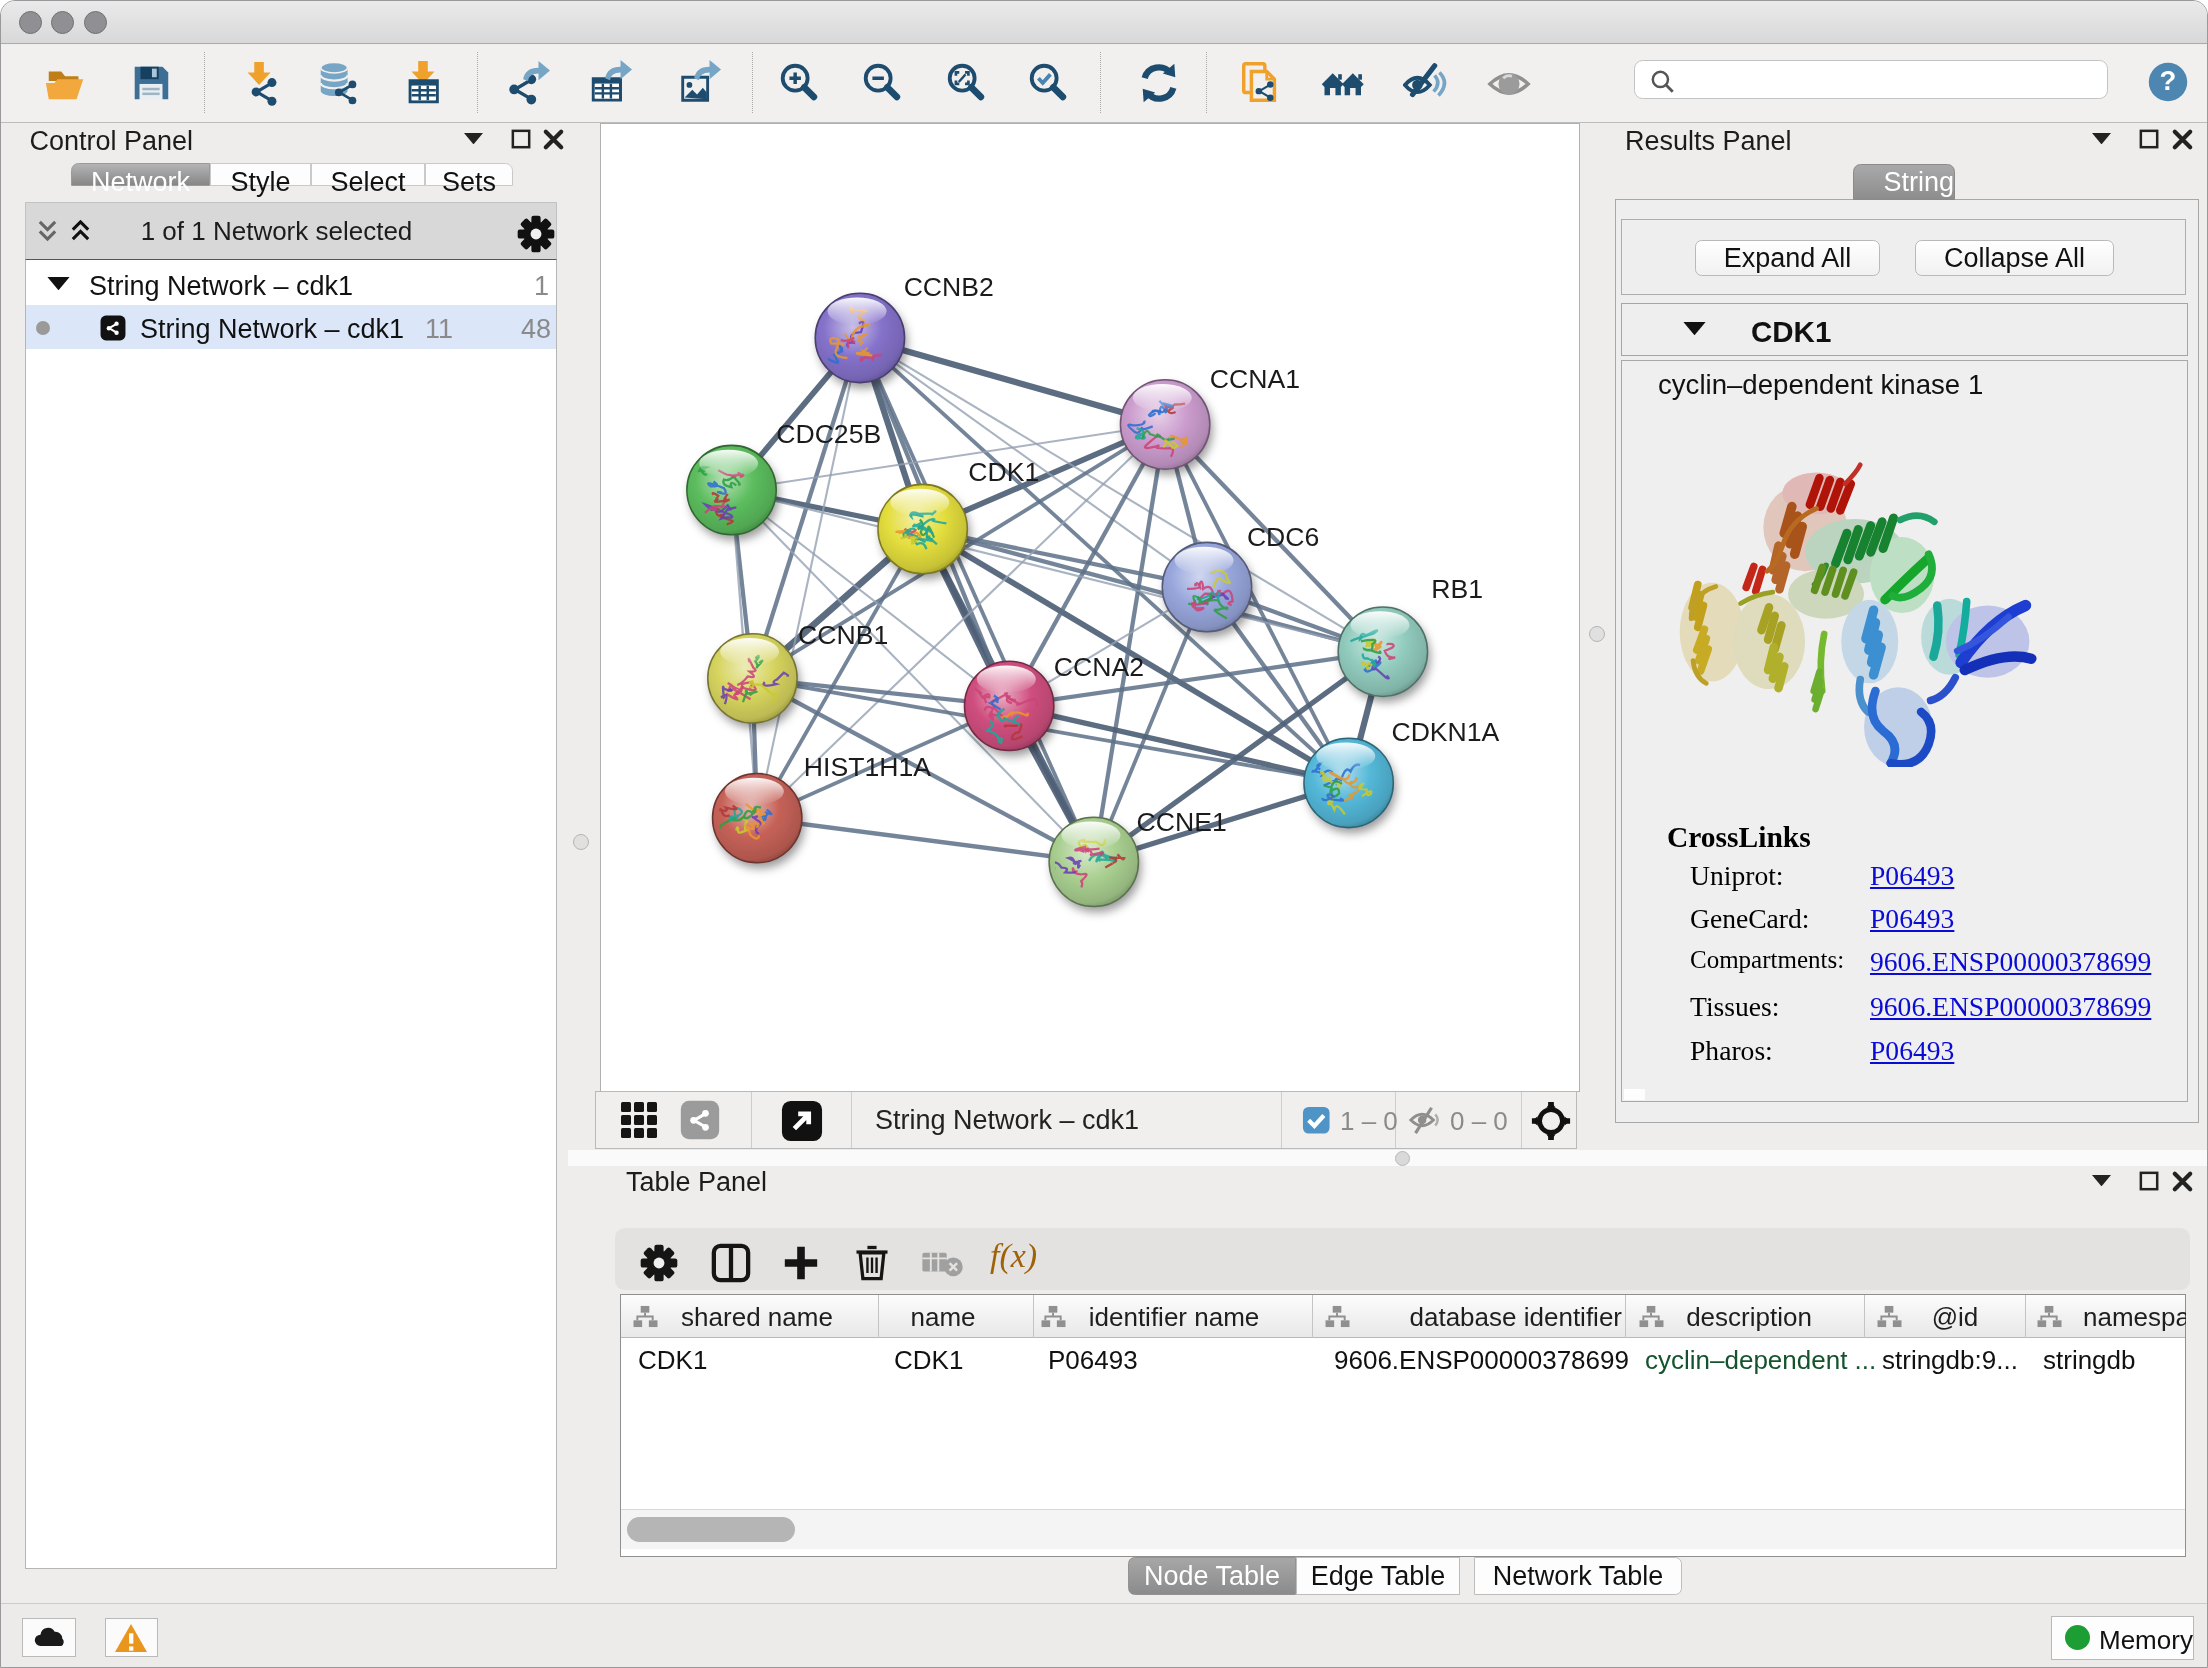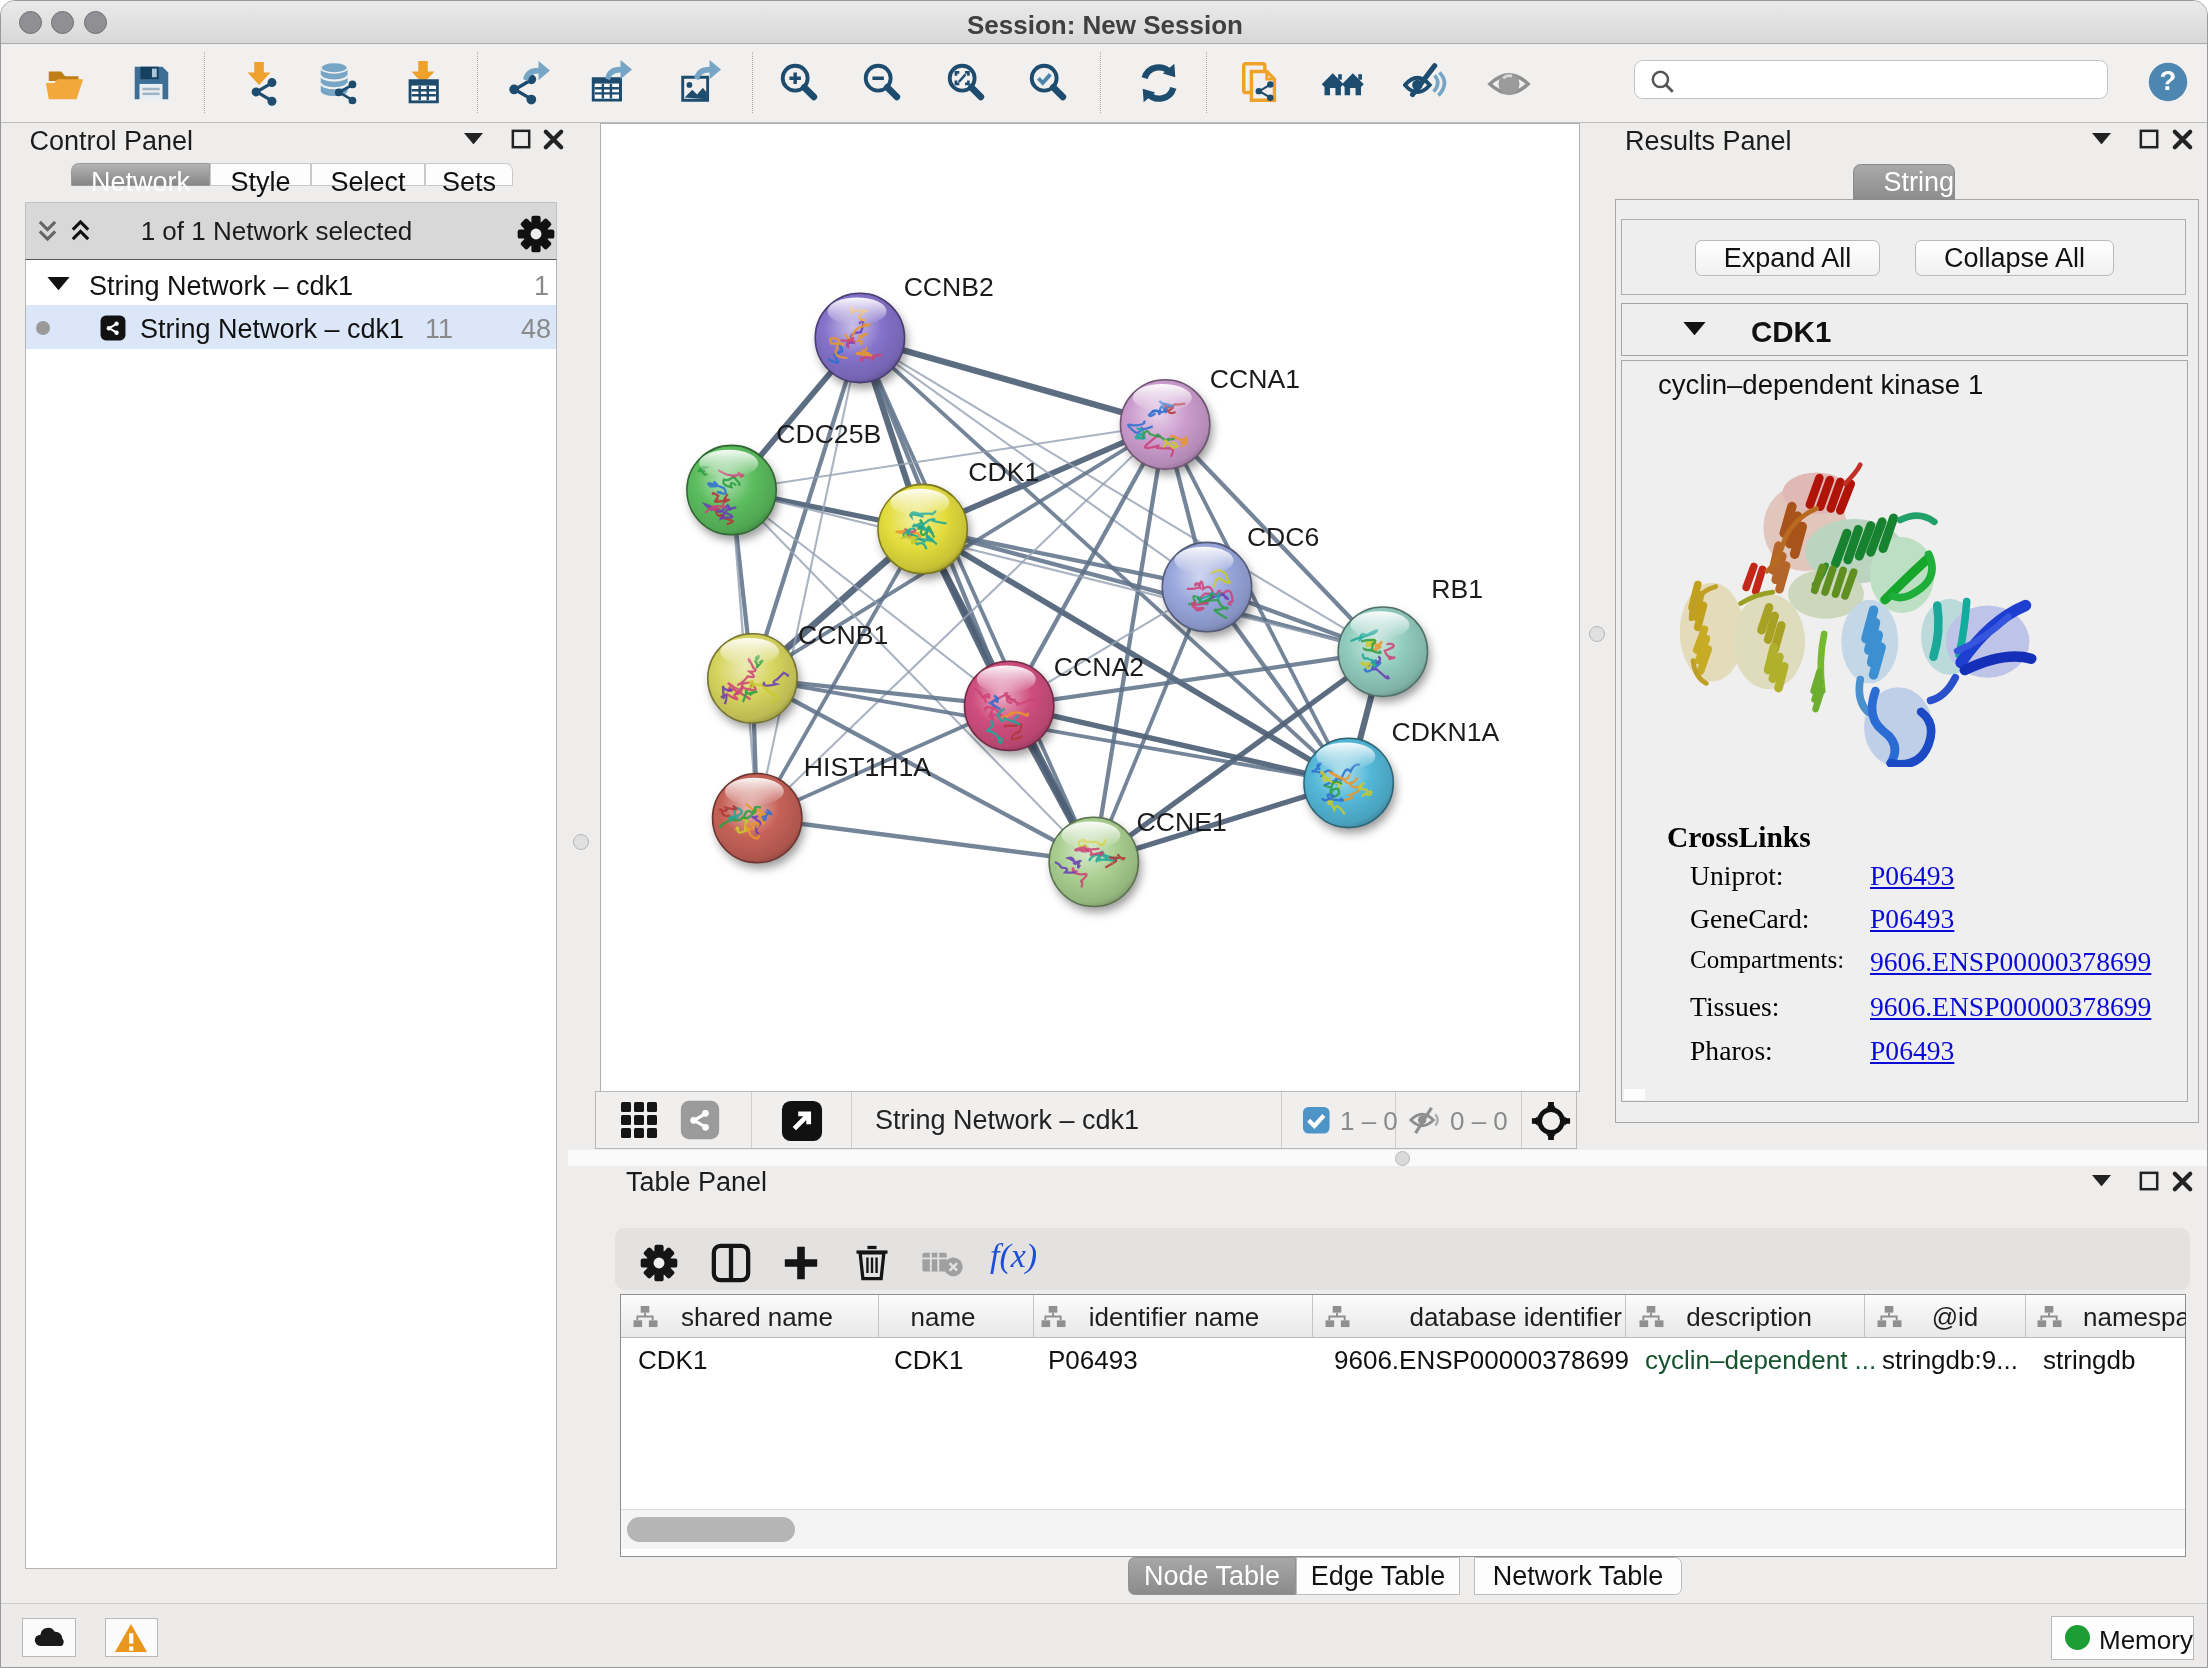--- a/index.html
+++ b/index.html
@@ -26,21 +26,20 @@
   font-size:27px;color:#111;text-align:center;line-height:36px}
 .gbtn{position:absolute;background:linear-gradient(#ffffff,#f1f1f1);border:1.4px solid #b9b9b9;
   border-radius:6.7px;font-size:27px;color:#111;text-align:center}
 .serif{font-family:"Liberation Serif",serif}
 </style></head><body>
 <div class="win">
 <div class="titlebar"></div>
     <div class="tl" style="left:18px"></div>
     <div class="tl" style="left:50px"></div>
     <div class="tl" style="left:83px"></div>
-    <div class="title">Session: New Session</div>
     <div class="toolbar"></div>
     <svg style="position:absolute;left:42px;top:59px" width="46" height="46" viewBox="0 0 48 48">
       <path d="M6,12 h13 l4,5 h14 v5 H6 z" fill="#c07e17"></path>
       <path d="M3,24 h9 l3,-4 h27 l-7,21 H6 z" fill="#f2a83d"></path>
     </svg>
     <svg style="position:absolute;left:127px;top:59px" width="46" height="46" viewBox="0 0 48 48">
       <path d="M7,7 h29 l6,6 v28 h-35 z" fill="#3d6f96"></path>
       <rect x="13" y="7" width="19" height="13" fill="#16405f"></rect>
       <rect x="25" y="9" width="5" height="9" fill="#a9c6da"></rect>
       <rect x="12" y="25" width="24" height="17" fill="#e9eef2"></rect>
@@ -811,21 +810,21 @@
       <path d="M16,17 v17 M21,17 v17 M26,17 v17" stroke="#151515" stroke-width="2.6"></path>
     </svg>
     <svg style="position:absolute;left:921px;top:1248px" width="42" height="30" viewBox="0 0 44 32">
       <g fill="#a0a0a0">
         <rect x="0" y="4" width="26" height="20" rx="2"></rect>
         <path d="M0,10 h26 M9,4 v20 M17,4 v20" stroke="#e3e2e1" stroke-width="2"></path>
         <circle cx="33" cy="19" r="10"></circle>
       </g>
       <path d="M29,15 l8,8 M37,15 l-8,8" stroke="#e3e2e1" stroke-width="2.6"></path>
     </svg>
-    <div class="abs serif" style="left:989px;top:1236px;font-size:34px;font-style:italic;color:#1d4ed8">f(x)</div>
+    <div class="abs serif" style="left:989px;top:1236px;font-size:34px;font-style:italic;color:#a16207">f(x)</div>
     <div class="abs" style="left:619px;top:1293px;width:1566px;height:263px;background:#fff;border:1.4px solid #8f8f8f"></div>
     <div class="abs" style="left:620px;top:1294px;width:1564px;height:43px;background:linear-gradient(#fcfcfc,#e9e8e8);border-bottom:1px solid #b8b8b8"></div>
     <div class="abs" style="left:877px;top:1294px;height:43px;border-left:1px solid #c4c4c4"></div>
     <div class="abs" style="left:1032px;top:1294px;height:43px;border-left:1px solid #c4c4c4"></div>
     <div class="abs" style="left:1311px;top:1294px;height:43px;border-left:1px solid #c4c4c4"></div>
     <div class="abs" style="left:1624px;top:1294px;height:43px;border-left:1px solid #c4c4c4"></div>
     <div class="abs" style="left:1863px;top:1294px;height:43px;border-left:1px solid #c4c4c4"></div>
     <div class="abs" style="left:2024px;top:1294px;height:43px;border-left:1px solid #c4c4c4"></div>
     <svg style="position:absolute;left:632px;top:1304px" width="25" height="23" viewBox="0 0 26 24">
       <rect x="8" y="1" width="9" height="7" fill="#909090"></rect>

